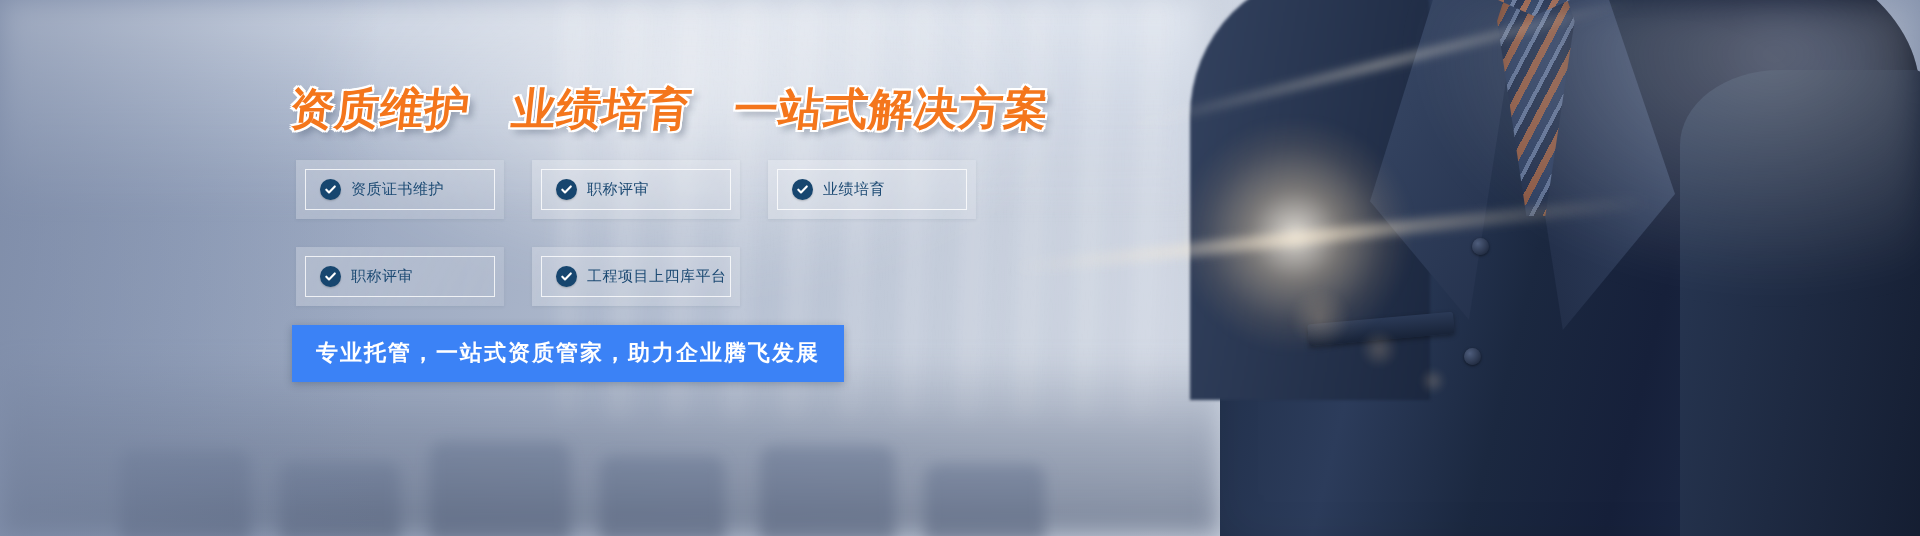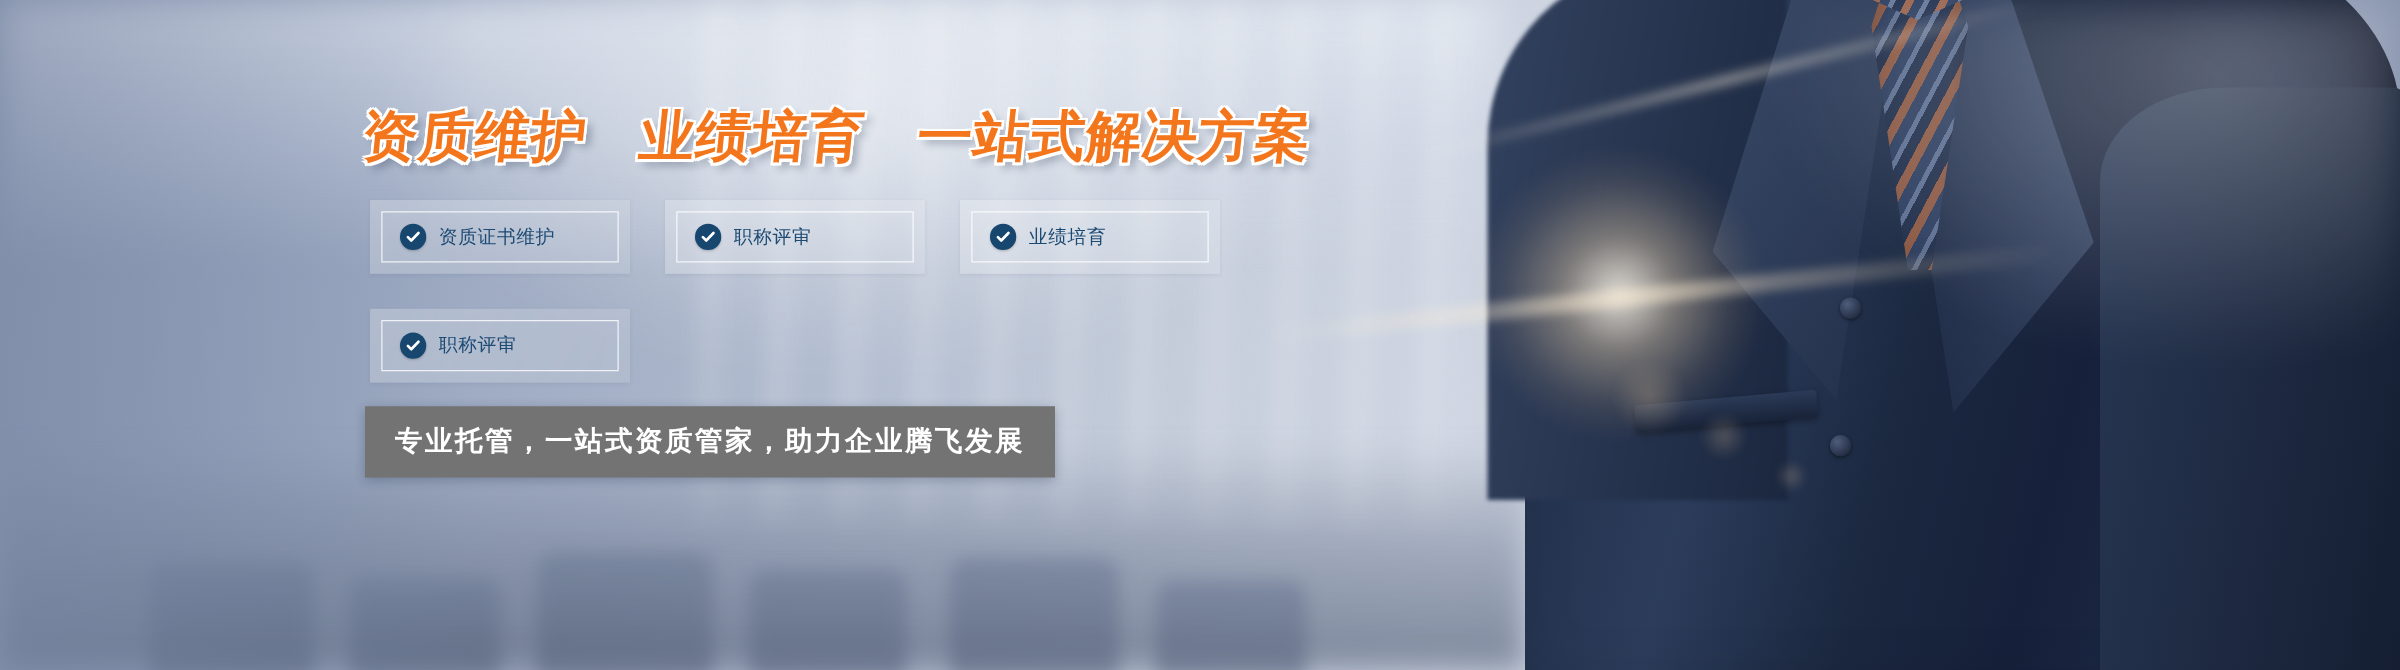--- a/index.html
+++ b/index.html
@@ -219,21 +219,21 @@
   }
   .check svg { display:block; }
   .card-label {
     font-size:15px; color:#1c4a73; font-weight:500;
     white-space:nowrap; letter-spacing:.5px;
   }
 
   
   .tagline {
     position:absolute; left:292px; top:325px;
-    background:#737373;
+    background:#3b82f6;
     color:#ffffff;
     font-size:22px; font-weight:bold;
     letter-spacing:2px;
     padding:13px 24px 14px 24px;
     white-space:nowrap;
     box-shadow:0 2px 8px rgba(20,40,65,.28);
   }
 </style>
 </head>
 <body>
@@ -326,19 +326,29 @@
         <div class="card-inner">
           <span class="check">
             <svg width="13" height="13" viewBox="0 0 13 13">
                 <path d="M2.3 6.7 L5 9.4 L10.8 3.4" stroke="#ffffff" stroke-width="2.1" fill="none" stroke-linecap="round" stroke-linejoin="round"></path>
               </svg>
           </span>
           <span class="card-label">职称评审</span>
         </div>
       </div>
 
+      <div class="card">
+        <div class="card-inner">
+          <span class="check">
+            <svg width="13" height="13" viewBox="0 0 13 13">
+                <path d="M2.3 6.7 L5 9.4 L10.8 3.4" stroke="#ffffff" stroke-width="2.1" fill="none" stroke-linecap="round" stroke-linejoin="round"></path>
+              </svg>
+          </span>
+          <span class="card-label">工程项目上四库平台</span>
+        </div>
+      </div>
 
     </div>
 
     <div class="tagline">专业托管，一站式资质管家，助力企业腾飞发展</div>
 
   </div>
 </div>
 
 </body></html>

